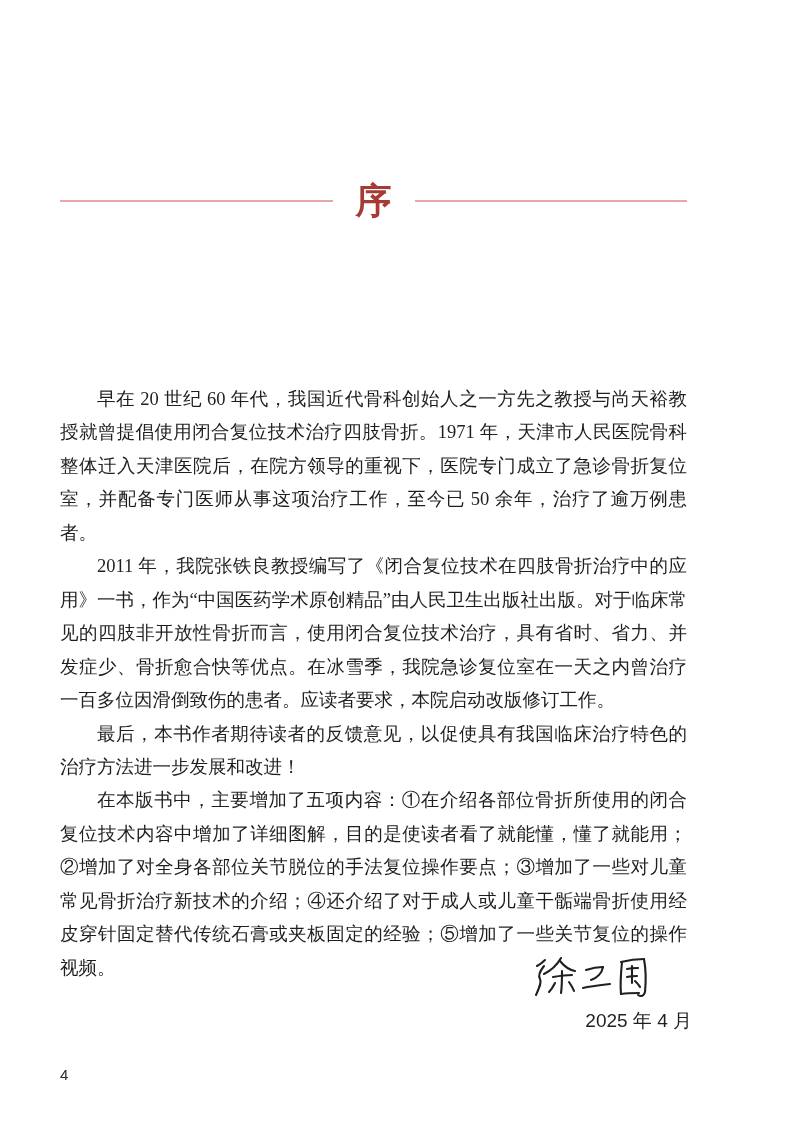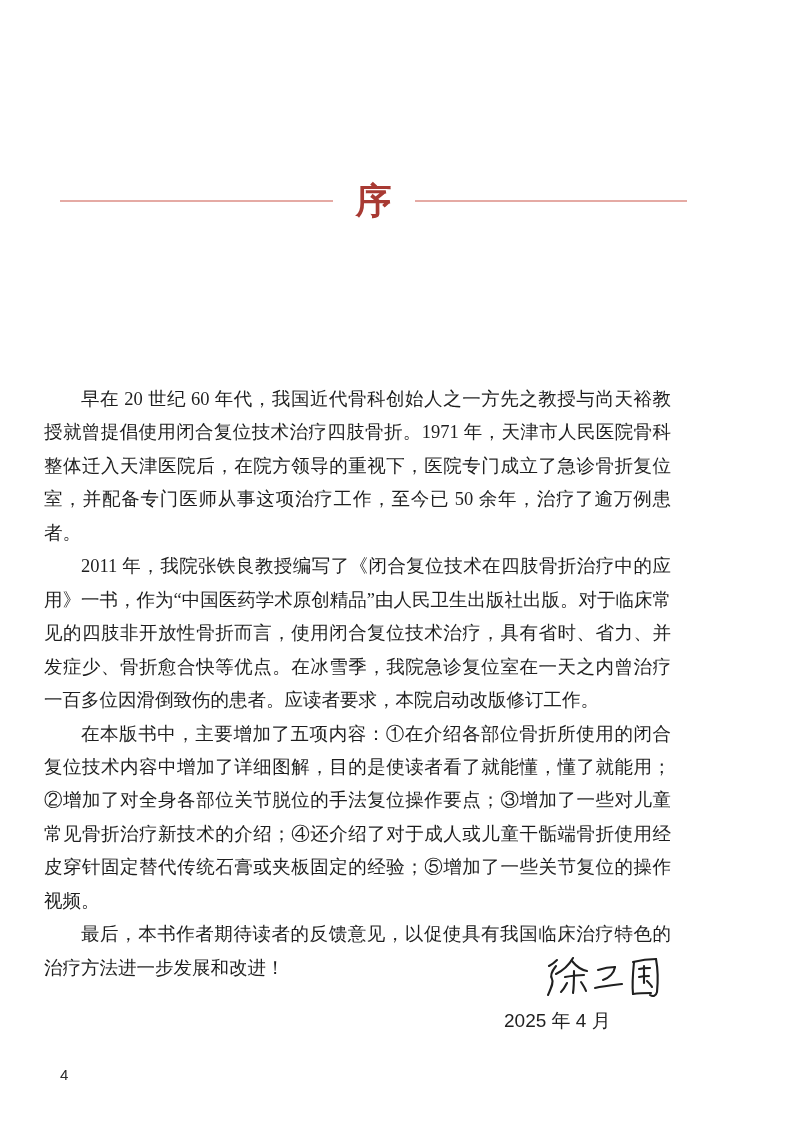--- a/index.html
+++ b/index.html
@@ -39,38 +39,38 @@
   .preface-title {
     font-family: "Liberation Sans", "DejaVu Sans", sans-serif;
     font-size: 36px;
     font-weight: 700;
     line-height: 40px;
     color: var(--accent-color);
     white-space: nowrap;
   }
   .body-text {
     position: absolute;
-    left: 44px;
+    left: 60px;
     top: 383px;
     width: 627px;
     font-size: 18.5px;
     line-height: 33.45px;
     text-align: justify;
   }
   .body-text p {
     margin: 0;
     padding: 0;
     text-indent: 2em;
   }
   .signature-block {
     position: absolute;
     top: 952px;
-    right: 96px;
+    right: 108px;
     width: 200px;
-    text-align: left;
+    text-align: right;
   }
   .signature-svg {
     display: block;
     margin: 0 auto;
   }
   .signature-svg path {
     fill: none;
     stroke: #1f1f1f;
     stroke-width: 2.1;
     stroke-linecap: round;
@@ -99,22 +99,22 @@
 
   <div class="preface-header">
     <div class="rule"></div>
     <div class="preface-title">序</div>
     <div class="rule"></div>
   </div>
 
   <div class="body-text">
     <p>早在 20 世纪 60 年代，我国近代骨科创始人之一方先之教授与尚天裕教授就曾提倡使用闭合复位技术治疗四肢骨折。1971 年，天津市人民医院骨科整体迁入天津医院后，在院方领导的重视下，医院专门成立了急诊骨折复位室，并配备专门医师从事这项治疗工作，至今已 50 余年，治疗了逾万例患者。</p>
     <p>2011 年，我院张铁良教授编写了《闭合复位技术在四肢骨折治疗中的应用》一书，作为“中国医药学术原创精品”由人民卫生出版社出版。对于临床常见的四肢非开放性骨折而言，使用闭合复位技术治疗，具有省时、省力、并发症少、骨折愈合快等优点。在冰雪季，我院急诊复位室在一天之内曾治疗一百多位因滑倒致伤的患者。应读者要求，本院启动改版修订工作。</p>
+    <p>最后，本书作者期待读者的反馈意见，以促使具有我国临床治疗特色的治疗方法进一步发展和改进！</p>
     <p>在本版书中，主要增加了五项内容：①在介绍各部位骨折所使用的闭合复位技术内容中增加了详细图解，目的是使读者看了就能懂，懂了就能用；②增加了对全身各部位关节脱位的手法复位操作要点；③增加了一些对儿童常见骨折治疗新技术的介绍；④还介绍了对于成人或儿童干骺端骨折使用经皮穿针固定替代传统石膏或夹板固定的经验；⑤增加了一些关节复位的操作视频。</p>
-    <p>最后，本书作者期待读者的反馈意见，以促使具有我国临床治疗特色的治疗方法进一步发展和改进！</p>
   </div>
 
   <div class="signature-block">
     <svg class="signature-svg" role="img" width="122" height="50" viewBox="0 0 122 50" aria-label="徐卫国">
 
       <path d="M14,8 C11,11 8,13 6,14"></path>
       <path d="M13,14 C9,19 7,24 9,27 C11,30 8,36 5,43"></path>
       <path d="M30,6 C26,13 19,19 13,22"></path>
       <path d="M29,9 C33,14 39,18 44,19"></path>
       <path d="M22,25 C28,24 36,23 41,23"></path>

